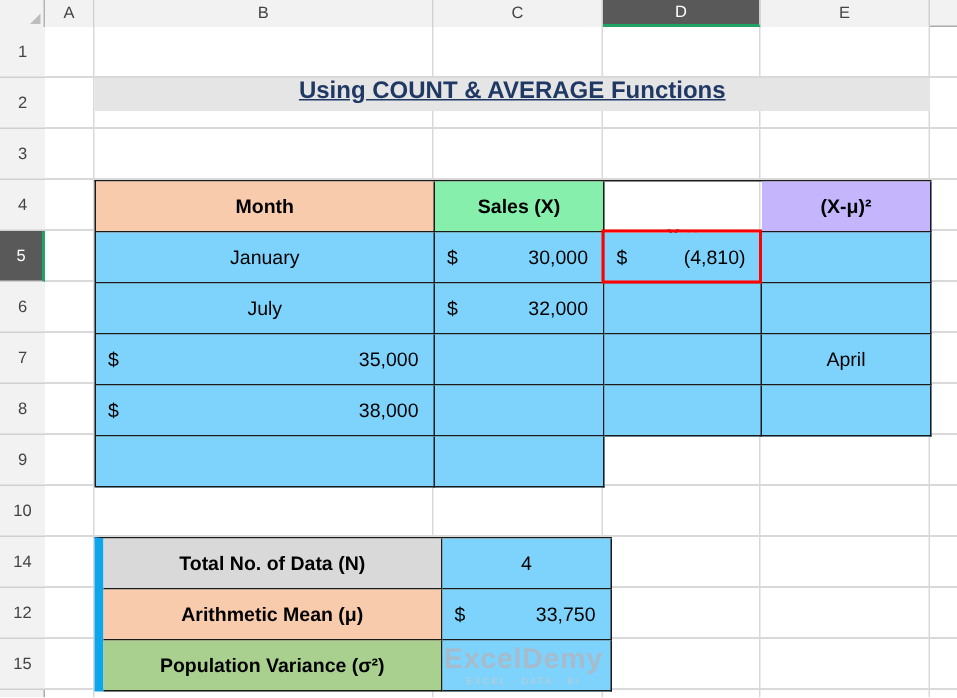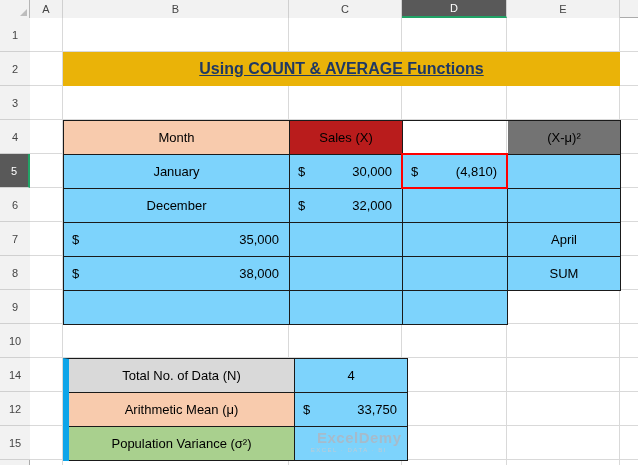--- a/index.html
+++ b/index.html
@@ -56,22 +56,22 @@
   
   .grid-bg {
     position:absolute; left:30px; top:18px; width:608px; height:447px;
     background-image:repeating-linear-gradient(to bottom,
       transparent 0, transparent 33px, #D9D9D9 33px, #D9D9D9 34px);
   }
   .vline { position:absolute; top:18px; height:447px; width:1px; background:#D9D9D9; }
 
   
   .title-banner {
-    position:absolute; left:63px; top:52px; width:557px; height:34px;
-    background:#eab308; display:flex; align-items:center; justify-content:center;
+    position:absolute; left:63px; top:52px; width:557px; height:22px;
+    background:#e5e5e5; display:flex; align-items:flex-start; justify-content:center;
   }
   .title-text {
     font-weight:bold; font-size:16px; color:#1F3864; text-decoration:underline;
   }
 
   
   .table-main {
     position:absolute; left:63px; top:120px;
     display:grid; grid-template-columns:226px 113px 105px 113px;
     grid-auto-rows:34px;
@@ -81,42 +81,42 @@
     position:absolute; left:63px; top:358px;
     display:grid; grid-template-columns:226px 113px;
     grid-auto-rows:34px;
     border-top:1px solid #1a1a1a; border-left:6px solid #0ea5e9;
   }
   .cell {
     border-right:1px solid #1a1a1a; border-bottom:1px solid #1a1a1a;
     display:flex; align-items:center; justify-content:center;
     font-size:13px; color:#000; background:#7dd3fc;
   }
-  .cell.head { font-weight:normal; }
+  .cell.head { font-weight:bold; }
   .cell.acct { justify-content:space-between; padding:0 10px 0 8px; }
   .bg-peach  { background:#F8CBAD; }
-  .bg-blue   { background:#b91c1c; }
+  .bg-blue   { background:#86efac; }
   .bg-green  { background:#f97316;margin-top:36px; }
-  .bg-yellow { background:#737373; }
+  .bg-yellow { background:#c4b5fd; }
   .bg-gray   { background:#D9D9D9; }
   .bg-dgreen { background:#A9D08E;text-align:center; }
 
   
   .selection-box {
     position:absolute; left:401px; top:153px; width:107px; height:36px;
     border:2px solid #FF0000; pointer-events:none; z-index:5;
   }
 
   
   .watermark {
     position:absolute; left:296px; top:429px; z-index:4;
     text-align:center; pointer-events:none;
   }
   .watermark .brand {
-    font-size:15px; font-weight:bold; color:#A6BBCB; letter-spacing:0.5px;margin-left:21px;
+    font-size:19px; font-weight:bold; color:#A6BBCB; letter-spacing:0.5px;
   }
   .watermark .tagline {
     font-size:6px; color:#BFCBD4; letter-spacing:1.5px; margin-top:1px;
   }
 </style>
 </head>
 <body>
 
 <div class="sheet">
 
@@ -165,21 +165,21 @@
     <div class="cell acct">
       <span>$</span>
       <span>30,000</span>
     </div>
     <div class="cell acct">
       <span>$</span>
       <span>(4,810)</span>
     </div>
     <div class="cell"></div>
 
-    <div class="cell">December</div>
+    <div class="cell">July</div>
     <div class="cell acct">
       <span>$</span>
       <span>32,000</span>
     </div>
     <div class="cell"></div>
     <div class="cell"></div>
 
     <div class="cell acct">
       <span>$</span>
       <span>35,000</span>
@@ -188,21 +188,20 @@
     <div class="cell"></div>
 
     <div class="cell">April</div>
     <div class="cell acct">
       <span>$</span>
       <span>38,000</span>
     </div>
     <div class="cell"></div>
     <div class="cell"></div>
 
-    <div class="cell">SUM</div>
     <div class="cell"></div>
     <div class="cell"></div>
     <div class="cell"></div>
   </div>
 
   <div class="table-summary">
     <div class="cell head bg-gray">Total No. of Data (N)</div>
     <div class="cell">4</div>
 
     <div class="cell head bg-peach">Arithmetic Mean (μ)</div>

